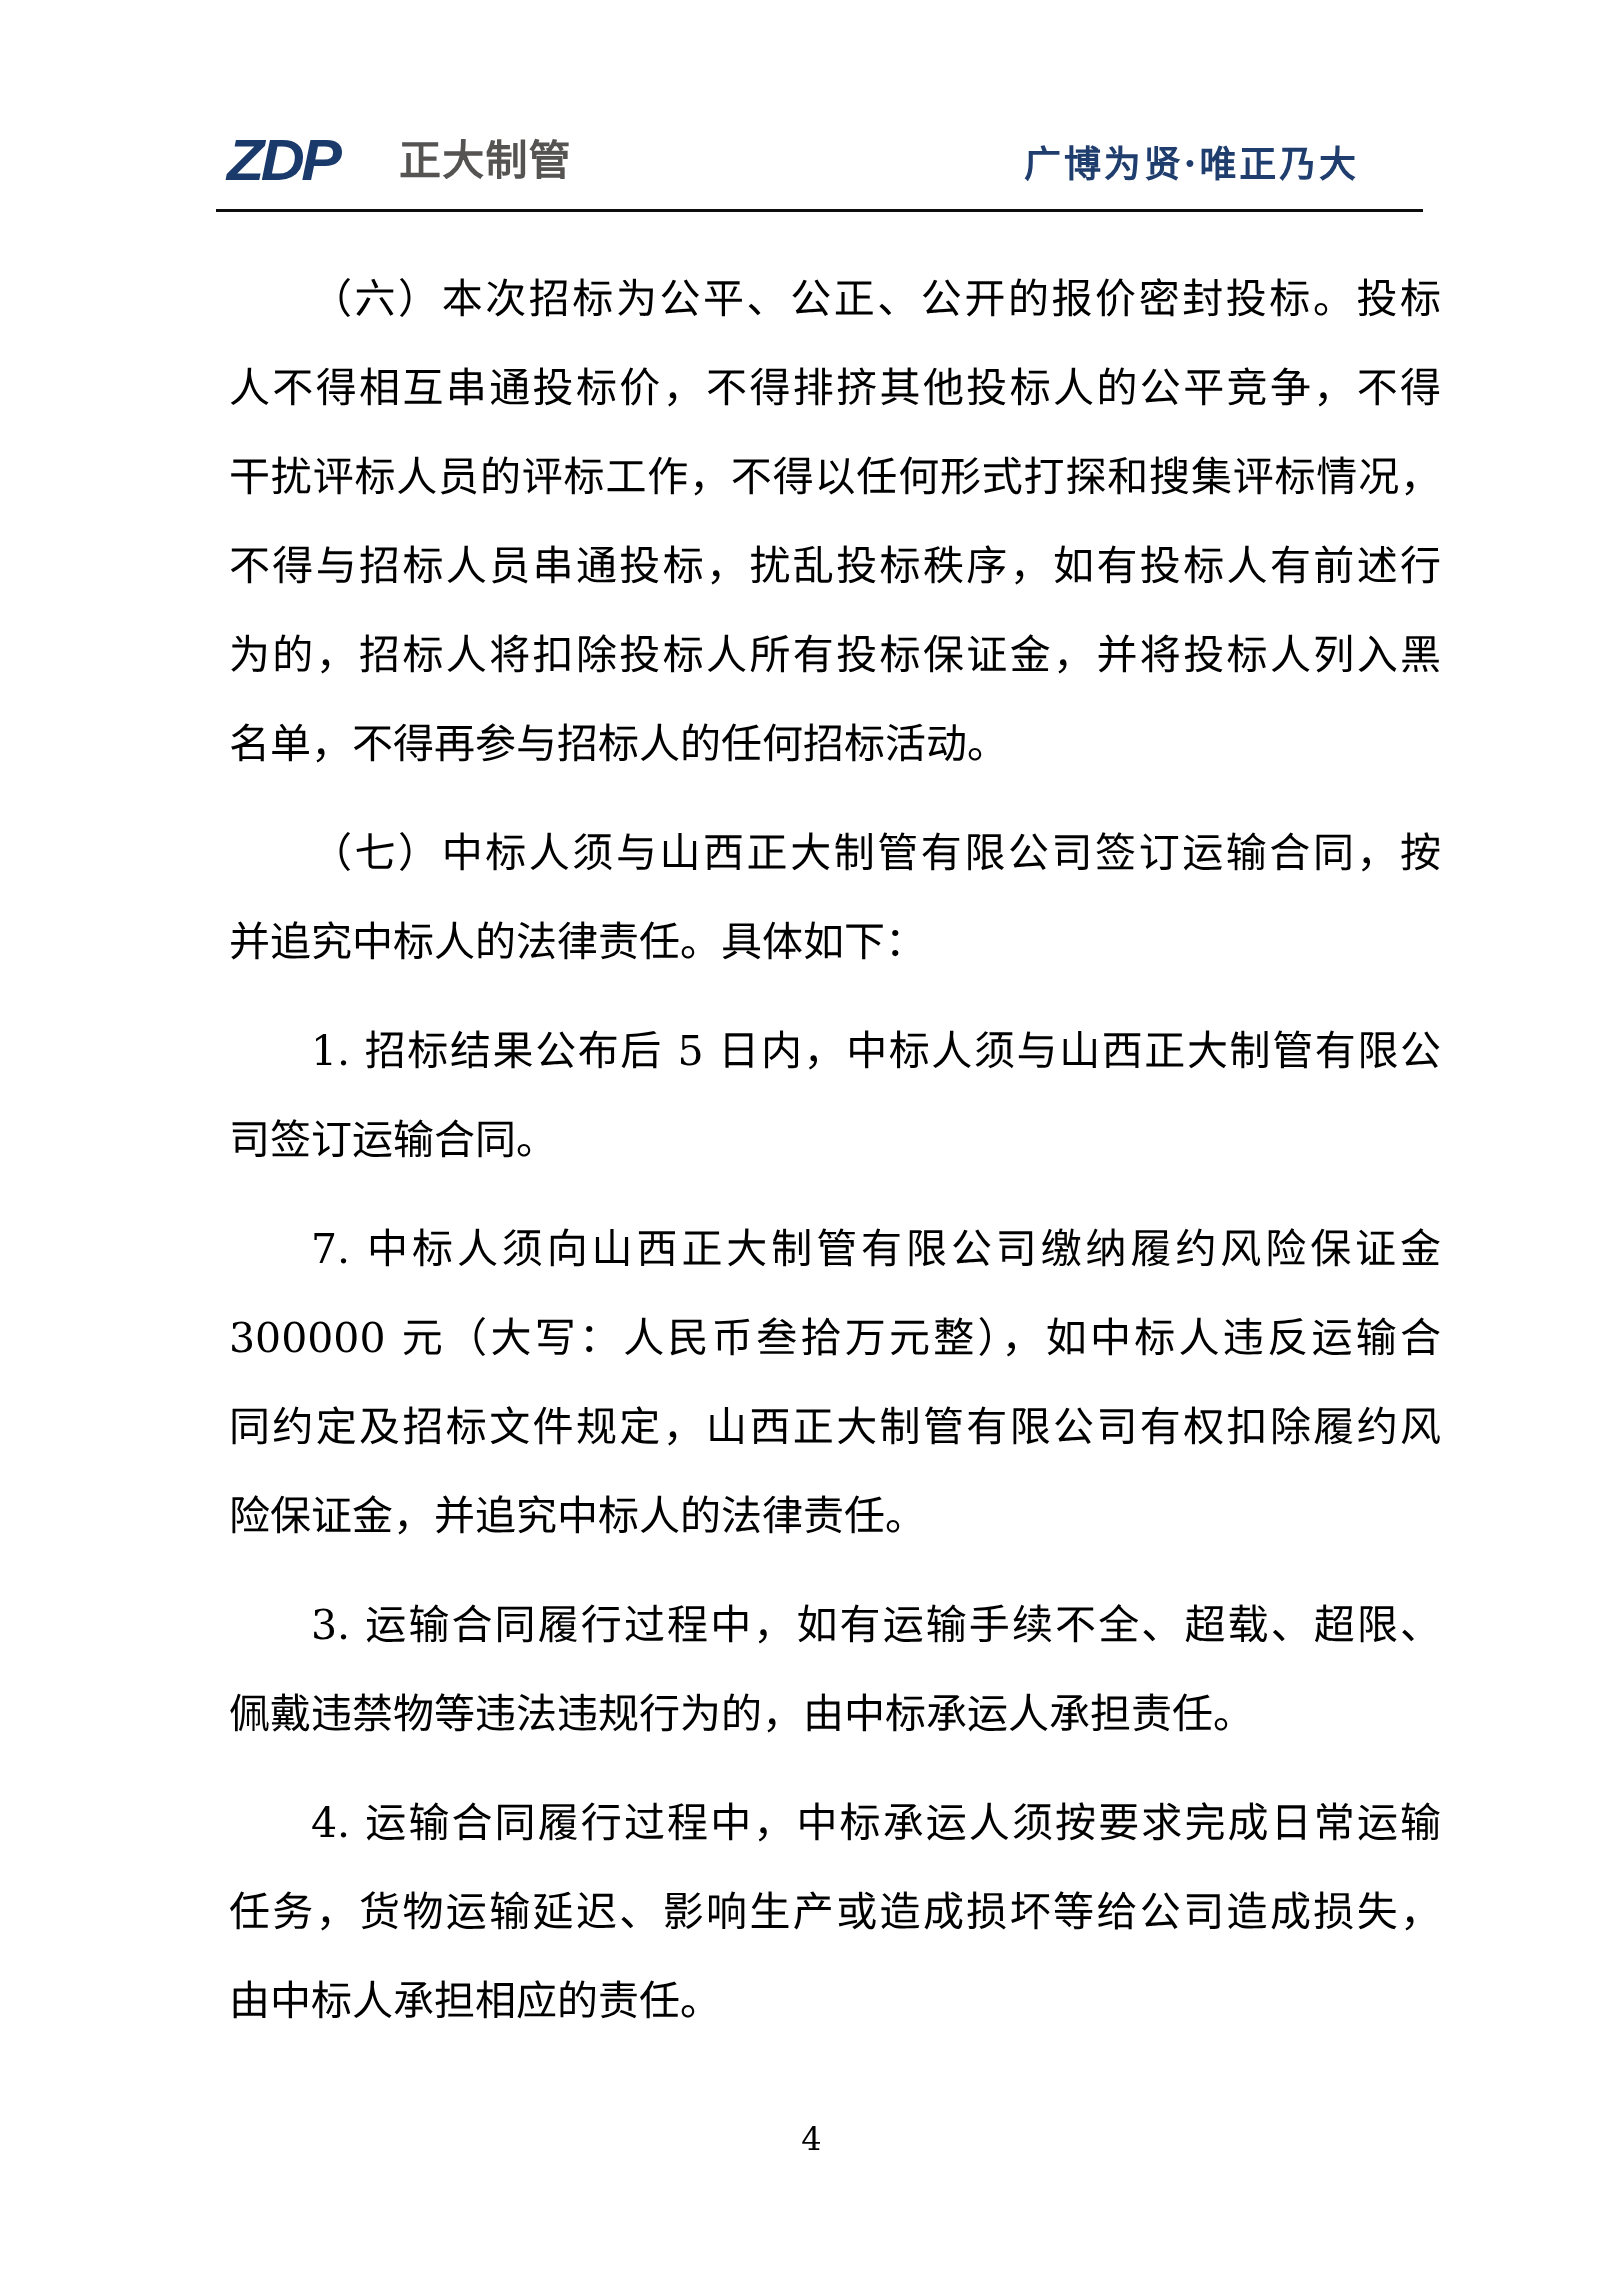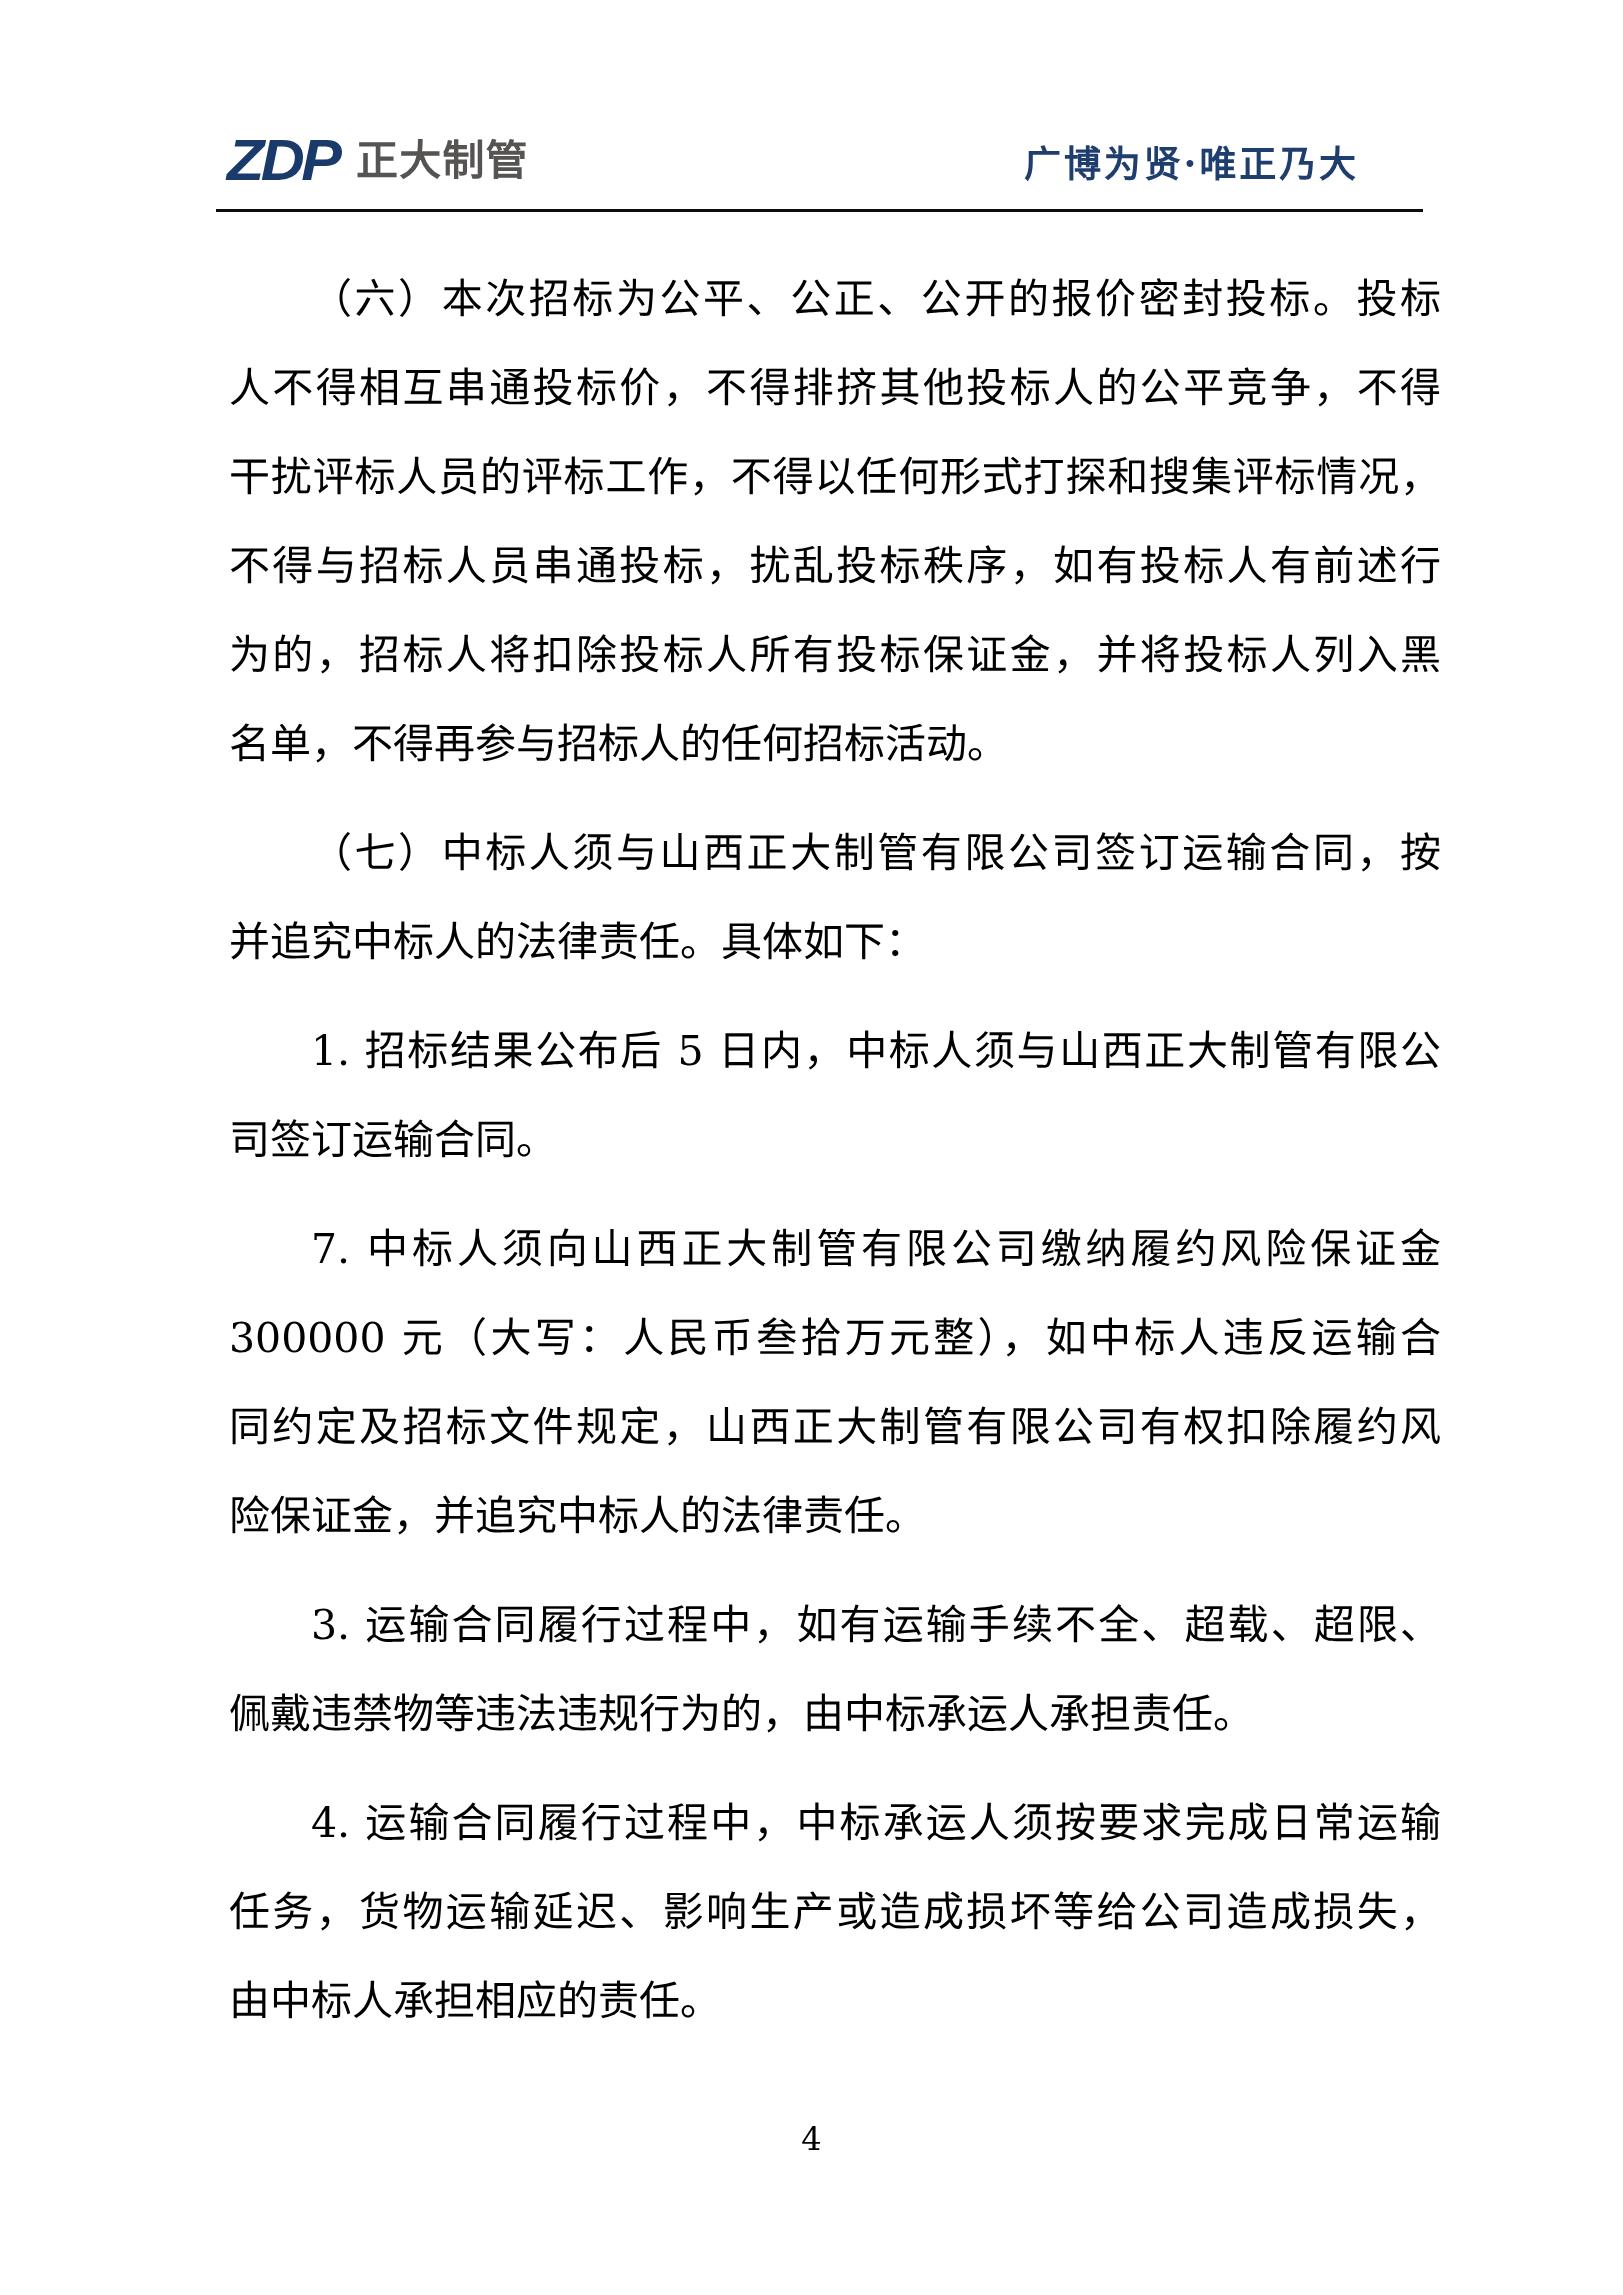--- a/index.html
+++ b/index.html
@@ -13,20 +13,21 @@
     overflow: hidden;
   }
   
   .logo {
     position: absolute;
     left: 227px;
     top: 130px;
     display: flex;
     align-items: center;
     white-space: nowrap;
+    gap: 43px;
   }
   .logo-zdp {
     font-family: "Liberation Sans", sans-serif;
     font-weight: bold;
     font-style: italic;
     font-size: 61px;
     letter-spacing: -3.5px;
     line-height: 1;
     color: #1b3a6c;
     transform: scaleY(0.95);

